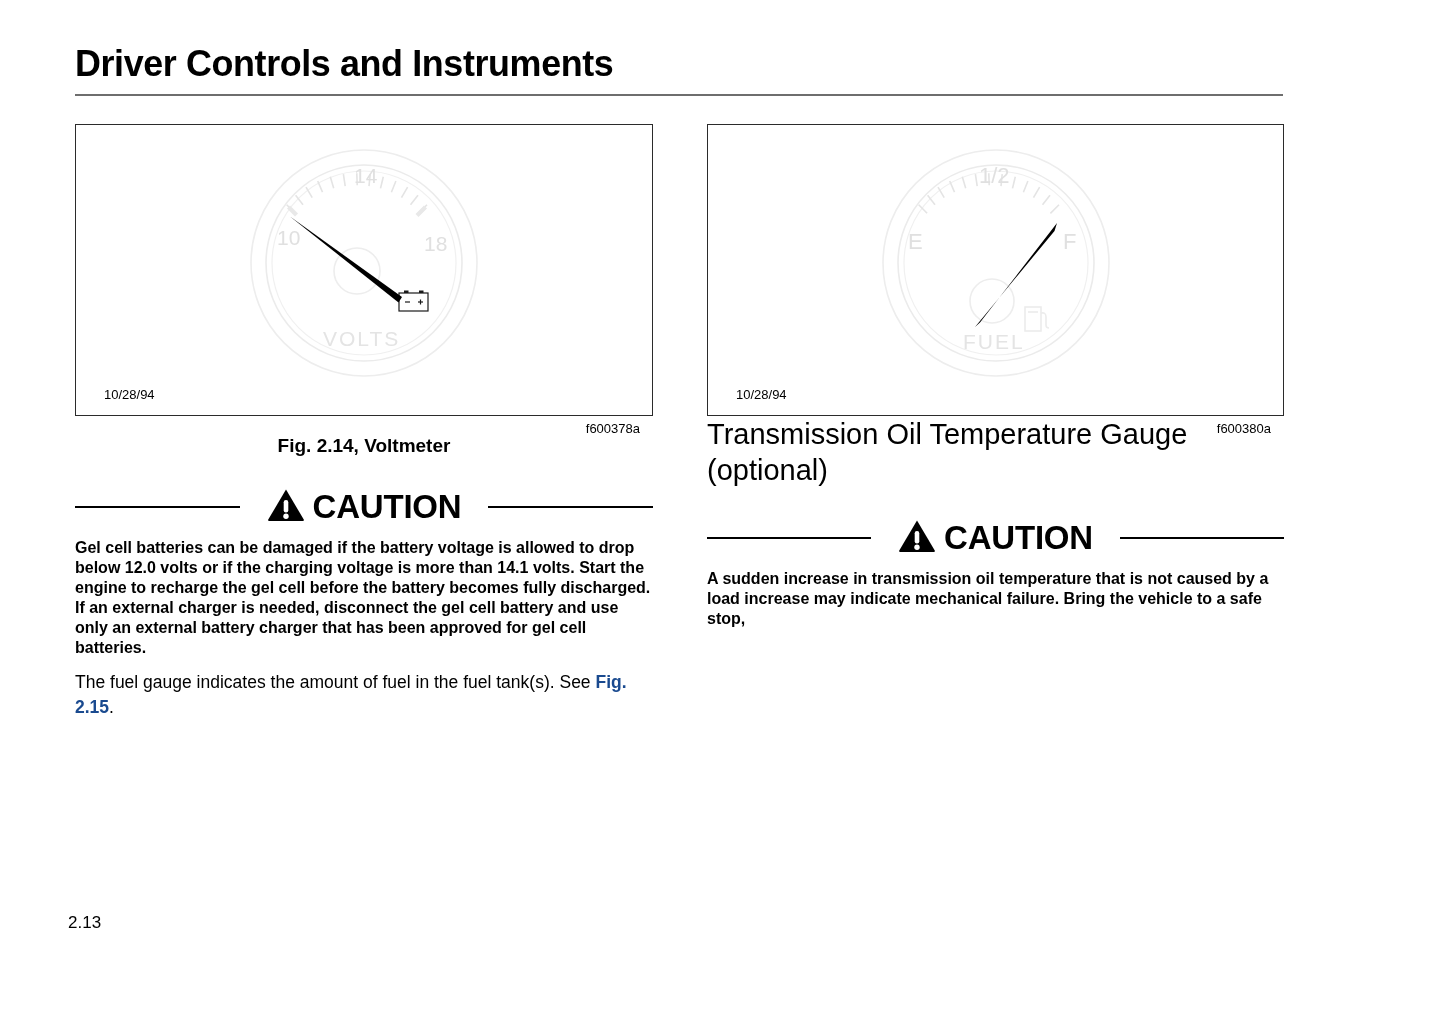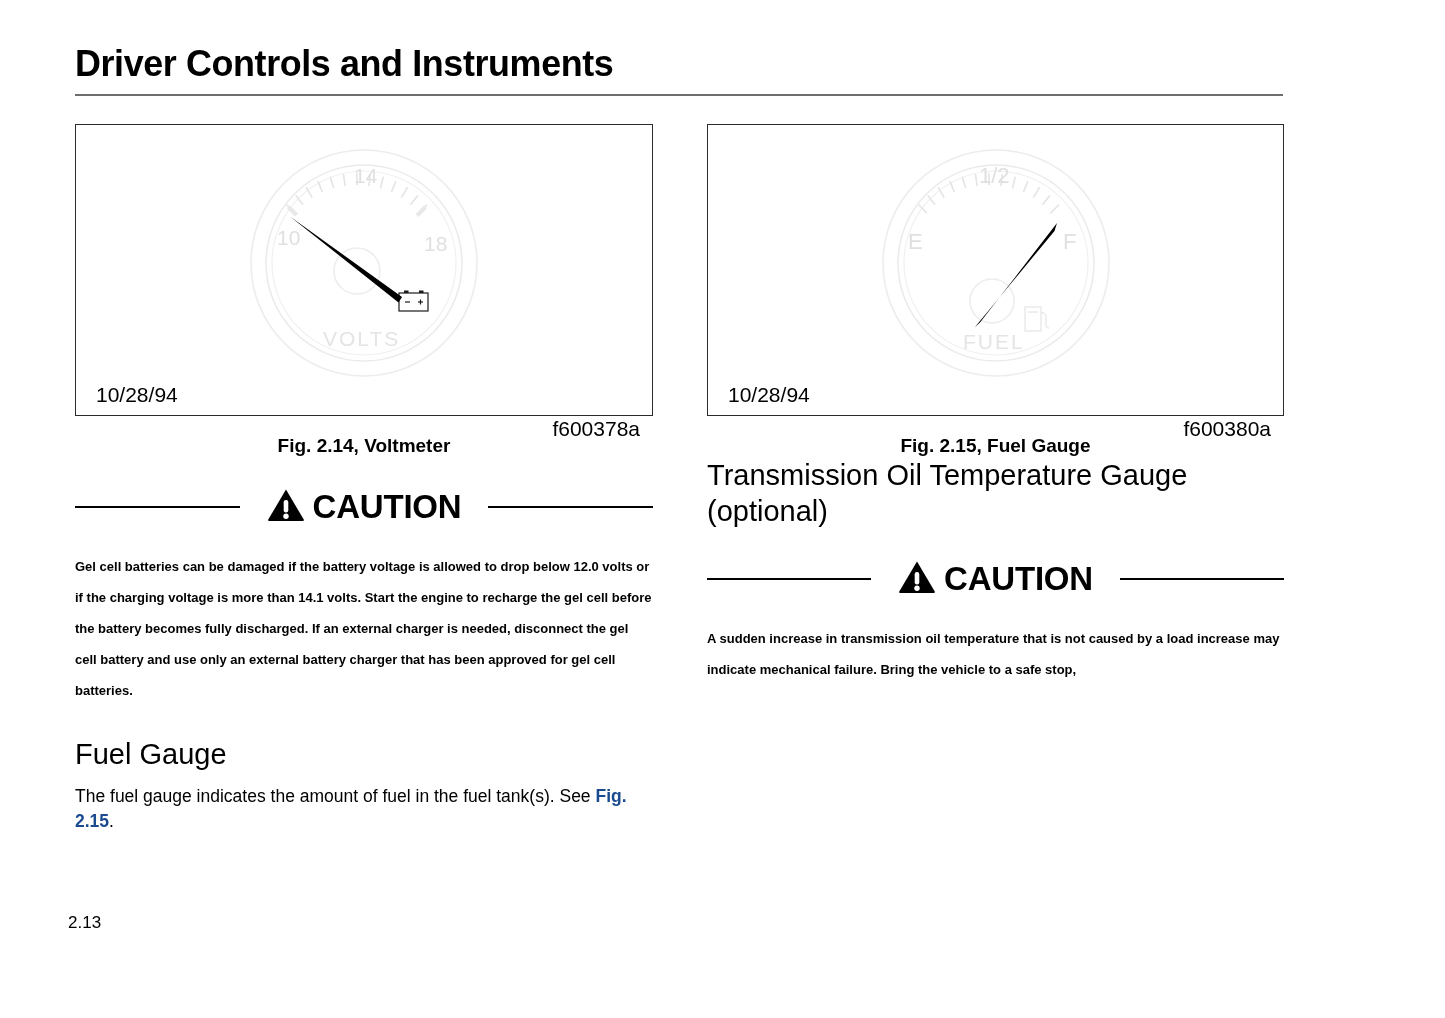--- a/index.html
+++ b/index.html
@@ -60,24 +60,24 @@
   
   .fig-frame {
     position: relative;
     border: 1.5px solid #2b2b2b;
     height: 292px;
     box-sizing: border-box;
     background: #fff;
   }
   .fig-meta {
     position: absolute;
-    left: 8px; right: 0;
+    left: 16px; right: 0;
     bottom: 10px;
     height: 20px;
-    font-size: 21px;
+    font-size: 13px;
     line-height: 20px;
   }
   .fig-date { position: absolute; left: 12px; }
   .fig-id   { position: absolute; right: 12px; margin-top: 34px; }
 
   .gauge-wrap {
     position: absolute;
     left: 50%;
     top: 16px;
     transform: translateX(-50%);
@@ -119,24 +119,24 @@
     font-size: 33px;
     font-weight: bold;
     letter-spacing: -0.2px;
     line-height: 34px;
     font-family: "Liberation Sans Narrow", "Liberation Sans", sans-serif;
   }
   .tri-icon { display: block; }
 
   
   .caution-body {
-    font-size: 13px;
-    font-weight: bold;
-    line-height: 31px;
-    margin-top: 24px;
+    font-size: 16px;
+    font-weight: bold;
+    line-height: 20px;
+    margin-top: 11px;
   }
   .section-h2 {
     font-size: 29px;
     font-weight: normal;
     line-height: 36px;
     margin: 30px 0 0 0;
   }
   .section-h2.tight { margin-top: 0; }
   .body-text {
     font-size: 17.5px;
@@ -236,21 +236,20 @@
             <circle cx="19" cy="28.2" r="2.7" fill="#fff"></circle>
           </svg>
         </span>
         <span class="caution-word">CAUTION</span>
       </div>
       <div class="caution-rule"></div>
     </div>
 
     <div class="caution-body">Gel cell batteries can be damaged if the battery voltage is allowed to drop below 12.0 volts or if the charging voltage is more than 14.1 volts. Start the engine to recharge the gel cell before the battery becomes fully discharged. If an external charger is needed, disconnect the gel cell battery and use only an external battery charger that has been approved for gel cell batteries.</div>
 
-    <h2 class="section-h2">Fuel Gauge</h2>
 
     <div class="body-text"><span>The fuel gauge indicates the amount of fuel in the fuel tank(s). See </span><span class="xref">Fig. 2.15</span><span>.</span></div>
 
   </div>
 
   <div class="col col-right">
 
     <div class="fig-frame">
       <div class="gauge-wrap">
         <svg width="250" height="250" viewBox="0 0 250 250">
@@ -286,21 +285,20 @@
 
           <polygon points="104,186 109,181.5 186,82 183.5,90" fill="#000000"></polygon>
         </svg>
       </div>
       <div class="fig-meta">
         <span class="fig-date">10/28/94</span>
         <span class="fig-id">f600380a</span>
       </div>
     </div>
 
-    <div class="fig-caption">Fig. 2.15, Fuel Gauge</div>
 
     <h2 class="section-h2 tight">Transmission Oil Temperature Gauge (optional)</h2>
 
 
     <div class="caution">
       <div class="caution-rule"></div>
       <div class="caution-core">
         <span class="tri-icon">
           <svg width="38" height="34" viewBox="0 0 38 34">
             <path d="M19 1.5 L36.6 31.3 Q37.6 33 35.6 33 L2.4 33 Q0.4 33 1.4 31.3 Z" fill="#000"></path>

